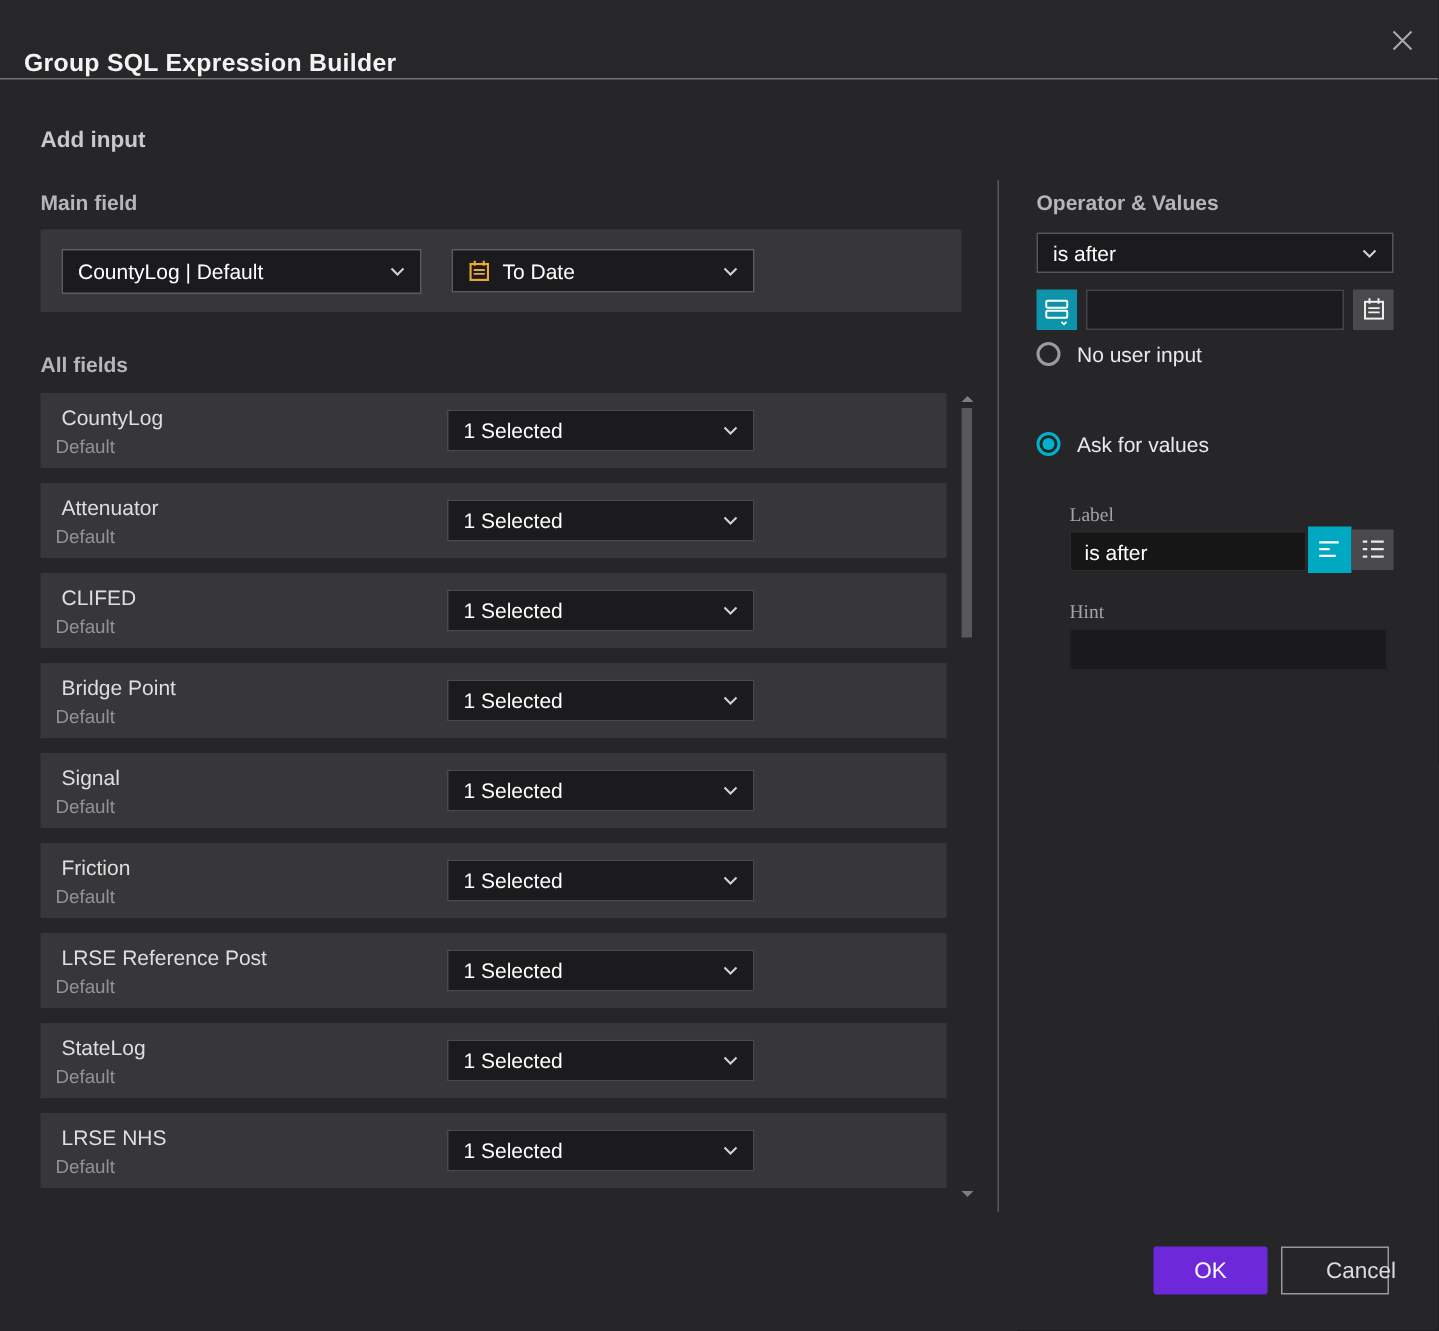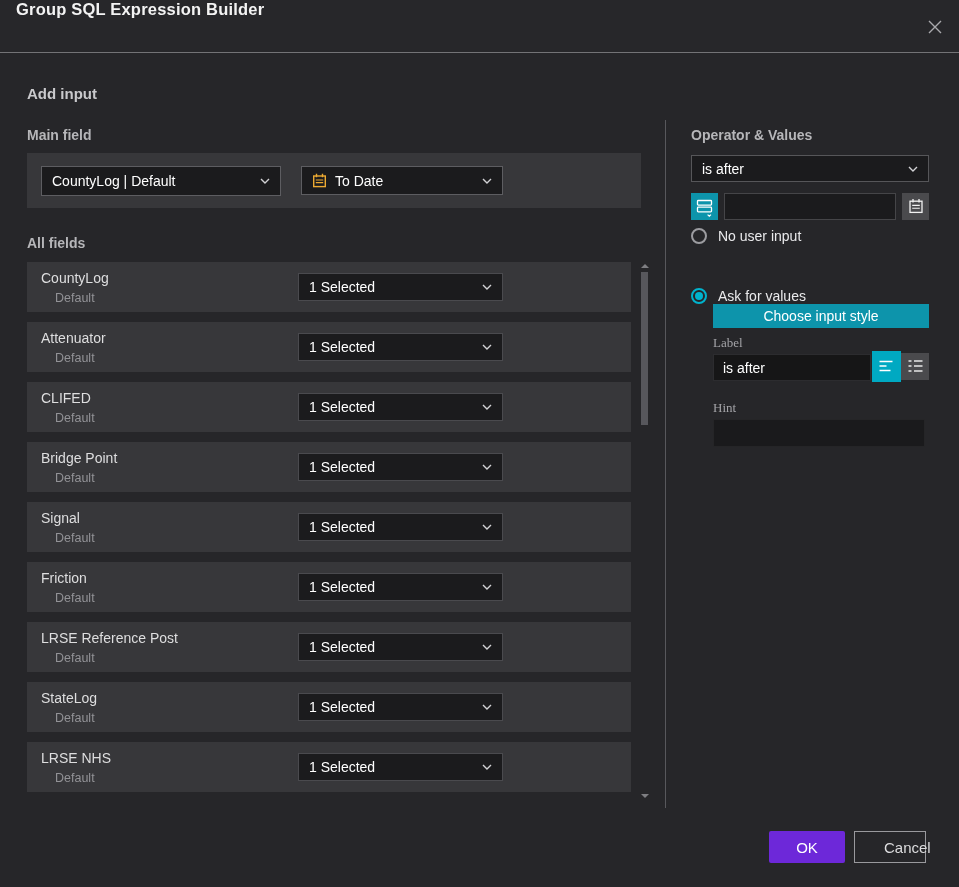--- a/index.html
+++ b/index.html
@@ -6,21 +6,21 @@
   html,body { background:#1c1c1f; }
   body { font-family:"Liberation Sans", sans-serif; }
   .dialog {
     position:relative; width:959px; height:887px;
     background:#262629; color:#e6e6e6; overflow:hidden;
   }
   
   .titlebar {
     position:absolute; left:0; top:0; width:959px; height:53px;
     background:#27272a; border-bottom:1px solid #737376;
-    display:flex; align-items:flex-start; padding:0 16px;
+    display:flex; align-items:flex-end; padding:0 16px;
   }
   .titlebar h1 { font-size:16.5px; font-weight:700; color:#f3f3f3; letter-spacing:.2px; }
   .close-btn {
     position:absolute; right:13px; top:16px; width:22px; height:22px;
     display:flex; align-items:center; justify-content:center; cursor:pointer;
   }
   
   .h-add { position:absolute; left:27px; top:85px; font-size:15px; font-weight:700; color:#c9c9cc; }
   .sec-label { position:absolute; font-size:14px; font-weight:700; color:#b6b6b9; }
   .sub-label { position:absolute; font-size:13px; color:#a3a3a7;font-family:Liberation Serif, serif; }
@@ -37,21 +37,21 @@
     background:#37373a;
   }
   .main-panel .sel-field { position:absolute; left:14px; top:13px; width:240px; height:30px; }
   .main-panel .sel-date  { position:absolute; left:274px; top:13px; width:202px; height:29px; }
   
   .list { position:absolute; left:27px; top:262px; width:604px; }
   .list-row {
     position:relative; height:50px; margin-bottom:10px; background:#37373a;
   }
   .list-row .fname { position:absolute; left:14px; top:8px;  font-size:14px; color:#dededf; }
-  .list-row .ftype { position:absolute; left:28px; top:29px; font-size:12.5px; color:#939397; }
+  .list-row .ftype { position:absolute; left:10px; top:29px; font-size:12.5px; color:#939397; }
   .list-row .row-select {
     position:absolute; left:271px; top:11px; width:205px; height:28px;
     border-color:#4a4a4e;
   }
   
   .sb-thumb { position:absolute; left:641px; top:272px; width:7px; height:153px; background:#57575c; }
   .sb-up, .sb-down { position:absolute; left:641px; width:0; height:0; border-left:4px solid transparent; border-right:4px solid transparent; }
   .sb-up   { top:264px; border-bottom:4px solid #7e7e82; }
   .sb-down { top:794px; border-top:4px solid #7e7e82; }
   
@@ -307,21 +307,20 @@
 
   <div class="radio-row" style="top:228px;">
     <span class="radio-circle"></span>
     <span class="rlabel">No user input</span>
   </div>
   <div class="radio-row" style="top:288px;">
     <span class="radio-circle sel"></span>
     <span class="rlabel">Ask for values</span>
   </div>
 
-  <button class="choose-btn">Choose input style</button>
 
   <div class="sub-label" style="left:713px; top:335px;">Label</div>
   <input class="label-input" value="is after" style="">
   <div class="toggle-align">
     <svg width="17" height="15" viewBox="0 0 17 15">
       <path d="M1.5 2.5 H14.5 M1.5 7 H8.5 M1.5 11.5 H12.5" stroke="#ffffff" stroke-width="1.5" fill="none"></path>
     </svg>
   </div>
   <div class="toggle-list">
     <svg width="17" height="15" viewBox="0 0 17 15">

